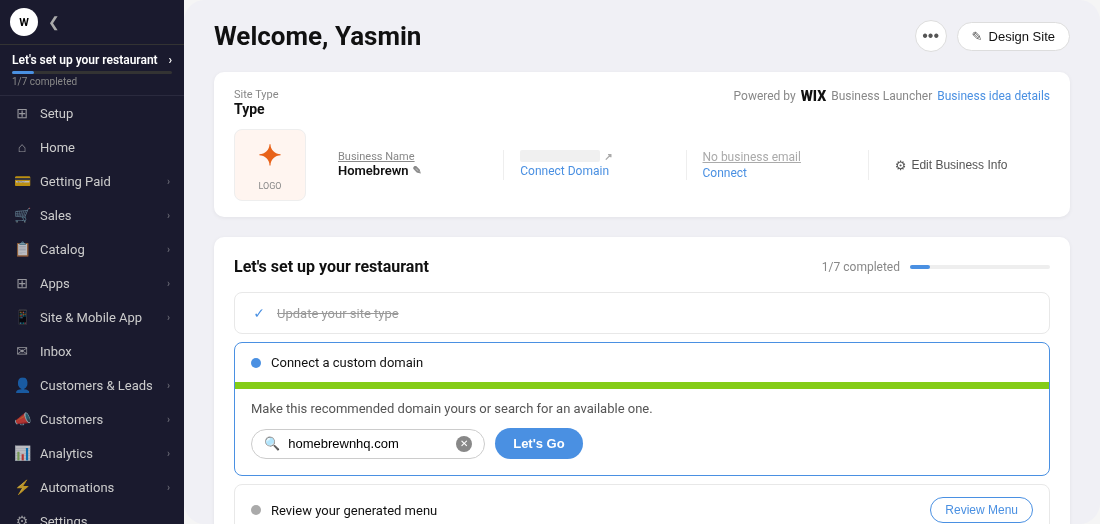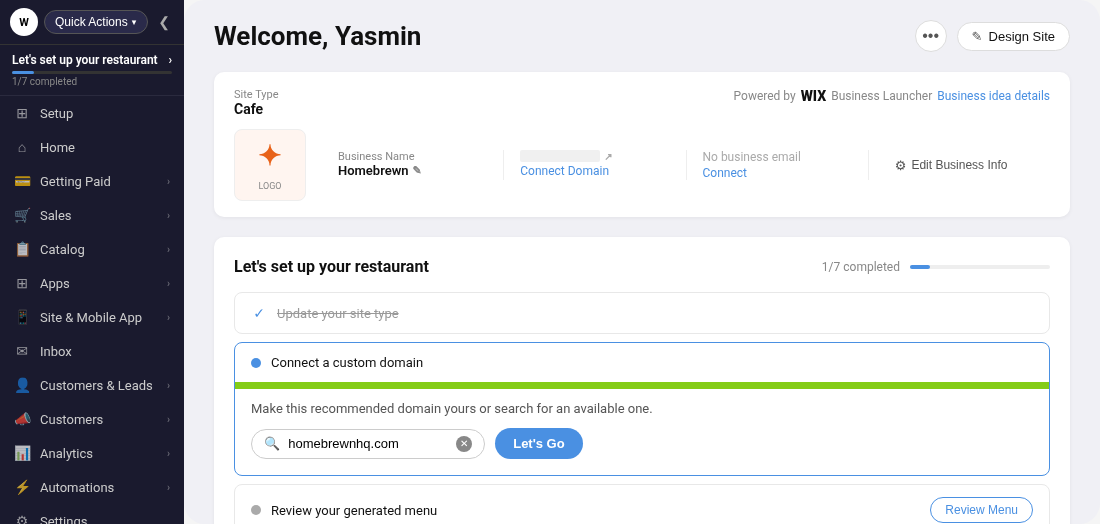--- a/index.html
+++ b/index.html
@@ -177,21 +177,21 @@
     }
     #business-info-sections {
       display: flex; flex: 1; gap: 0;
     }
     .biz-section {
       flex: 1;
       padding: 0 16px;
       border-right: 1px solid #eee;
     }
     .biz-section:last-child { border-right: none; }
-    .biz-section-label { font-size: 11px; color: #888; margin-bottom: 0; }
+    .biz-section-label { font-size: 11px; color: #888; margin-bottom: 0; text-decoration: underline; }
     .biz-section-value { font-size: 13px; font-weight: 600; color: #111; display: flex; align-items: center; gap: 4px; }
     .biz-section-value .edit-icon { font-size: 11px; color: #888; cursor: pointer; }
     .biz-link { color: #4a90e2; font-size: 12px; cursor: pointer; }
     .biz-subdued { color: #aaa; font-size: 12px; }
     .biz-section-action { font-size: 12px; color: #4a90e2; cursor: pointer; margin-top: 2px; }
     .external-icon { font-size: 10px; color: #aaa; }
     #edit-biz-info-btn {
       display: flex; align-items: center; gap: 5px;
       background: none; border: none;
       color: #555; font-size: 12px; cursor: pointer;
@@ -304,24 +304,20 @@
       border-radius: 50%;
       flex-shrink: 0;
     }
   </style>
 </head>
 <body>
 
 <div id="sidebar">
   <div id="sidebar-top">
     <div class="wix-logo-icon">W</div>
-    <button id="quick-actions-btn">
-      <span>Quick Actions</span>
-      <span class="chevron">▾</span>
-    </button>
     <span id="sidebar-close">❮</span>
   </div>
 
   <div id="setup-section">
     <div id="setup-label">
       <span>Let's set up your restaurant</span>
       <span>›</span>
     </div>
     <div id="setup-progress-bar">
       <div id="setup-progress-fill"></div>
@@ -438,21 +434,21 @@
         <span class="pencil-icon">✎</span>
         <span>Design Site</span>
       </button>
     </div>
   </div>
 
   <div id="business-card">
     <div id="business-card-top">
       <div>
         <div id="site-type-label">Site Type</div>
-        <div id="site-type-value">Cafe</div>
+        <div id="site-type-value">Type</div>
       </div>
       <div id="powered-by">
         <span>Powered by</span>
         <span class="wix-brand">WIX</span>
         <span>Business Launcher</span>
         <a id="business-idea-link">Business idea details</a>
       </div>
     </div>
 
     <div id="business-card-body">

